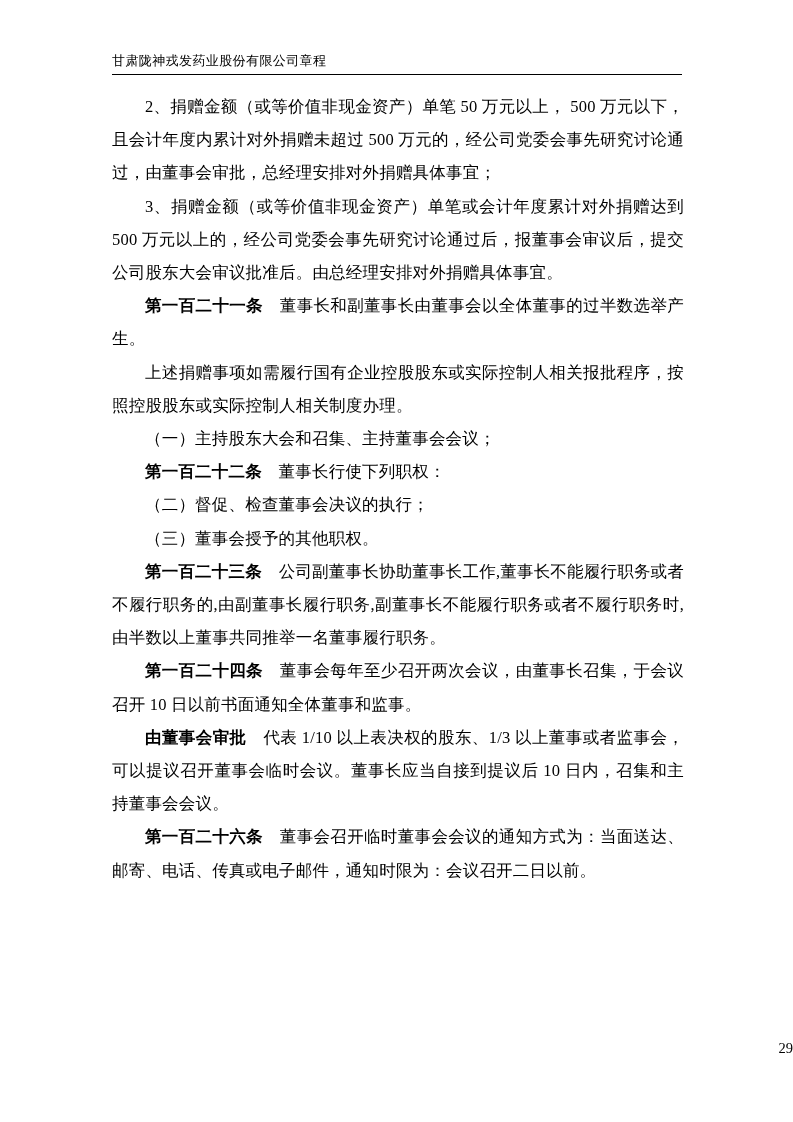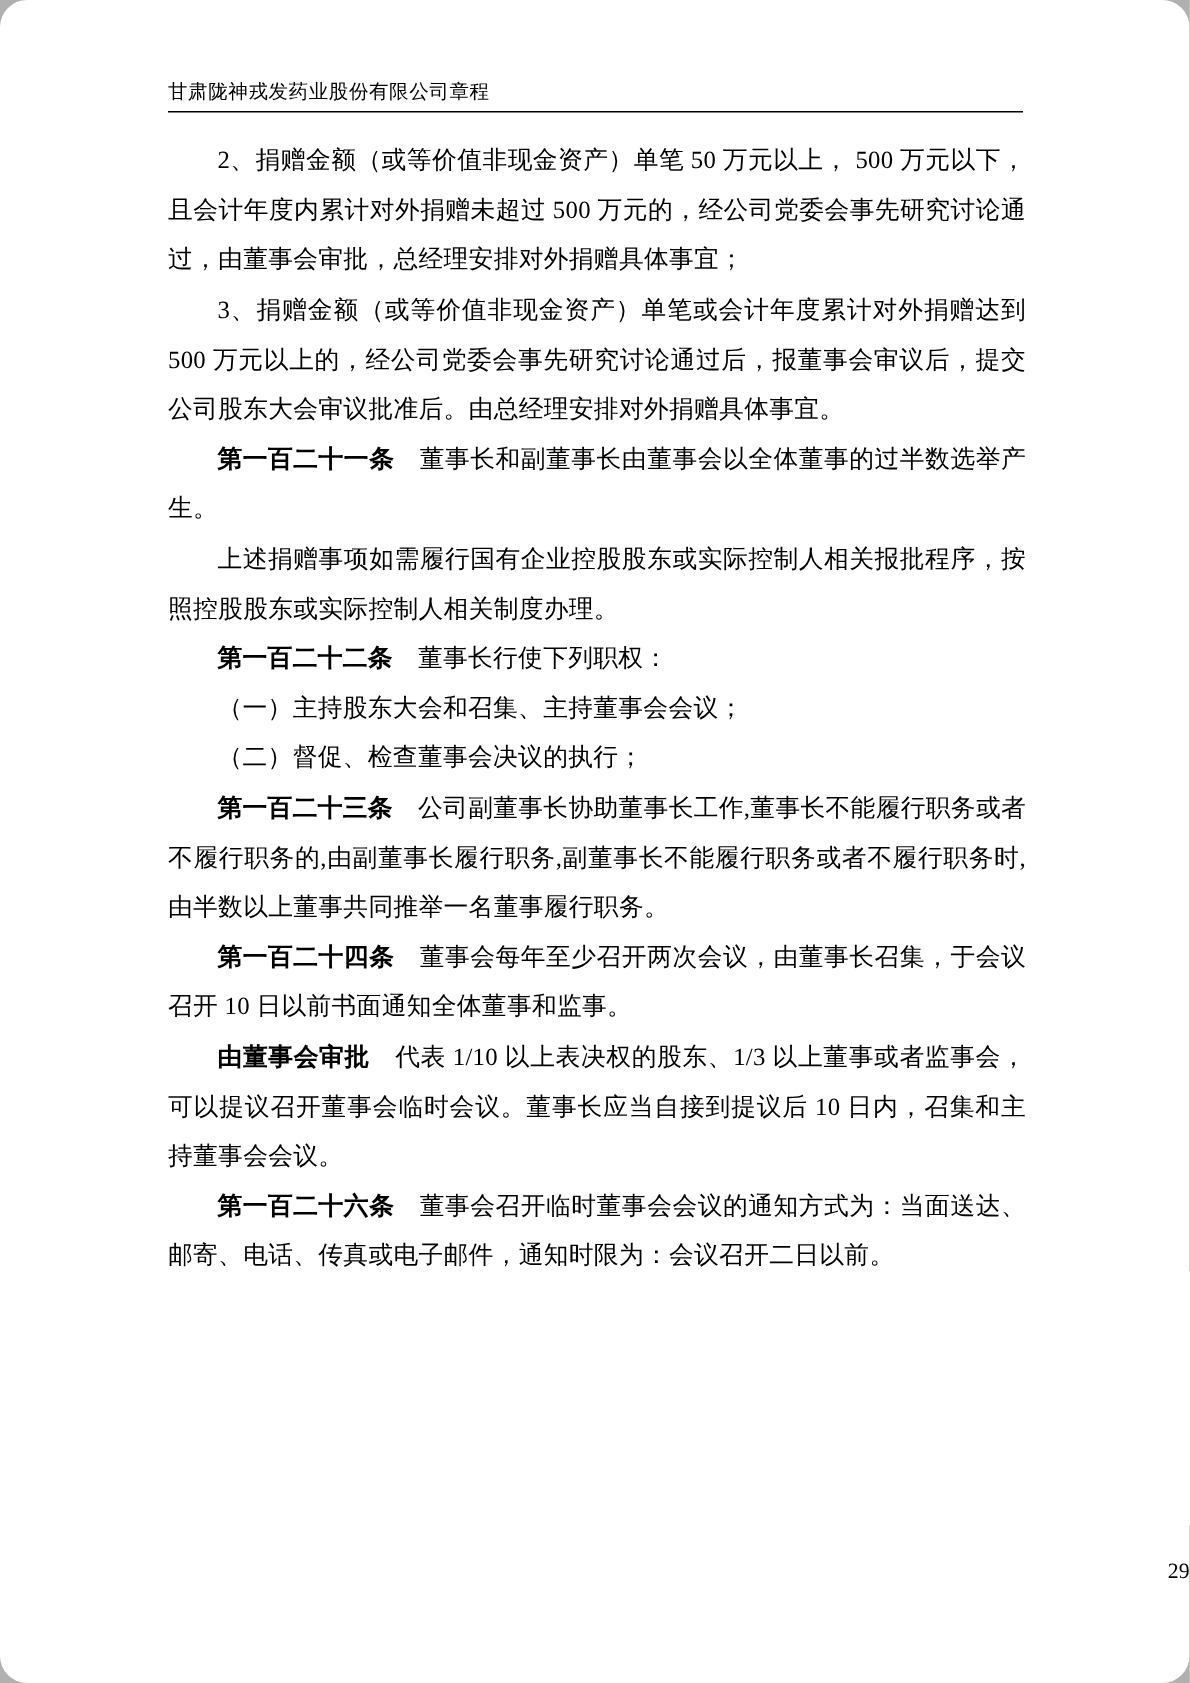--- a/index.html
+++ b/index.html
@@ -10,21 +10,20 @@
   .page {
     position: relative;
     width: 793px;
     height: 1122px;
     background: #ffffff;
     margin: 0 auto;
     box-sizing: border-box;
     font-family: "Liberation Serif", "DejaVu Serif", serif;
     color: #000000;
     overflow: hidden;
-    border-radius: 18px;
   }
   .header {
     position: absolute;
     left: 112px;
     top: 52px;
     width: 570px;
     font-size: 13px;
     line-height: 18px;
     padding-bottom: 4px;
     border-bottom: 1px solid #000;
@@ -76,26 +75,27 @@
 
 
     <p class="line indent"><span>2、捐赠金额（或等价值非现金资产）单笔 50 万元以上， 500 万元以下，且会计年度内累计对外捐赠未超过 500 万元的，经公司党委会事先研究讨论通过，由董事会审批，总经理安排对外捐赠具体事宜；</span></p>
 
     <p class="line indent"><span>3、捐赠金额（或等价值非现金资产）单笔或会计年度累计对外捐赠达到 500 万元以上的，经公司党委会事先研究讨论通过后，报董事会审议后，提交公司股东大会审议批准后。由总经理安排对外捐赠具体事宜。</span></p>
 
     <p class="line indent"><span class="bold">第一百二十一条</span><span>　董事长和副董事长由董事会以全体董事的过半数选举产生。</span></p>
 
     <p class="line indent"><span>上述捐赠事项如需履行国有企业控股股东或实际控制人相关报批程序，按照控股股东或实际控制人相关制度办理。</span></p>
 
+    <p class="line indent"><span>（一）主持股东大会和召集、主持董事会会议；</span></p>
+
     <p class="line indent"><span class="bold">第一百二十二条</span><span>　董事长行使下列职权：</span></p>
-
-    <p class="line indent"><span>（一）主持股东大会和召集、主持董事会会议；</span></p>
 
     <p class="line indent"><span>（二）督促、检查董事会决议的执行；</span></p>
 
+    <p class="line indent"><span>（三）董事会授予的其他职权。</span></p>
 
     <p class="line indent"><span class="bold">第一百二十三条</span><span>　公司副董事长协助董事长工作,董事长不能履行职务或者不履行职务的,由副董事长履行职务,副董事长不能履行职务或者不履行职务时,由半数以上董事共同推举一名董事履行职务。</span></p>
 
     <p class="line indent"><span class="bold">第一百二十四条</span><span>　董事会每年至少召开两次会议，由董事长召集，于会议召开 10 日以前书面通知全体董事和监事。</span></p>
 
     <p class="line indent"><span class="bold">由董事会审批</span><span>　代表 1/10 以上表决权的股东、1/3 以上董事或者监事会，可以提议召开董事会临时会议。董事长应当自接到提议后 10 日内，召集和主持董事会会议。</span></p>
 
     <p class="line indent"><span class="bold">第一百二十六条</span><span>　董事会召开临时董事会会议的通知方式为：当面送达、邮寄、电话、传真或电子邮件，通知时限为：会议召开二日以前。</span></p>
 
   </div>

